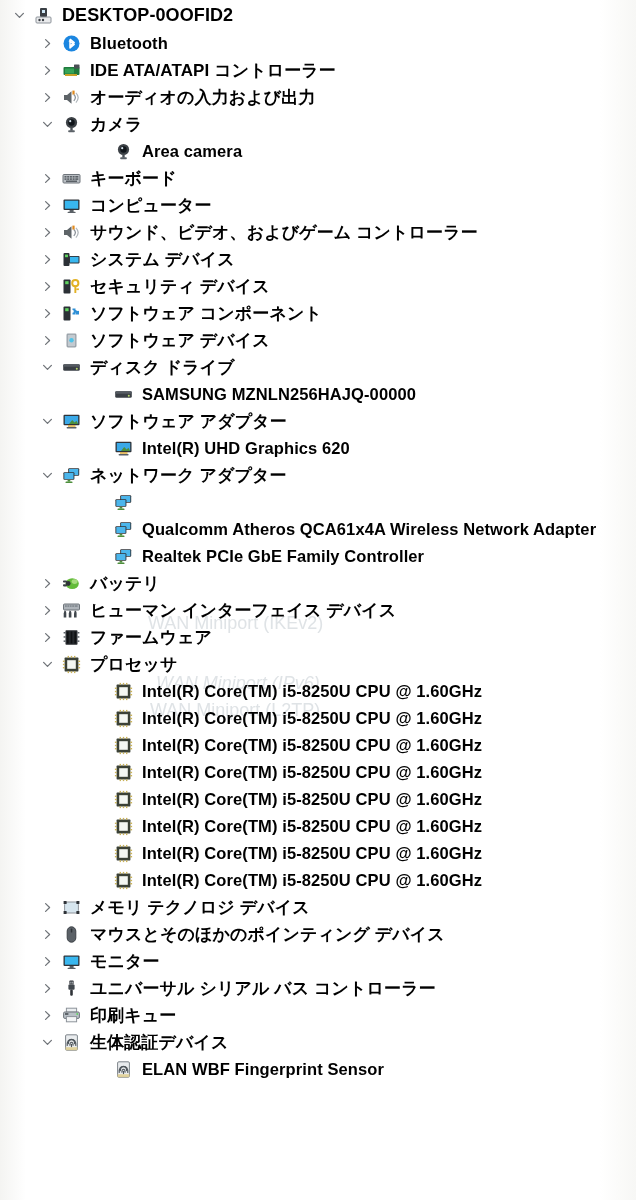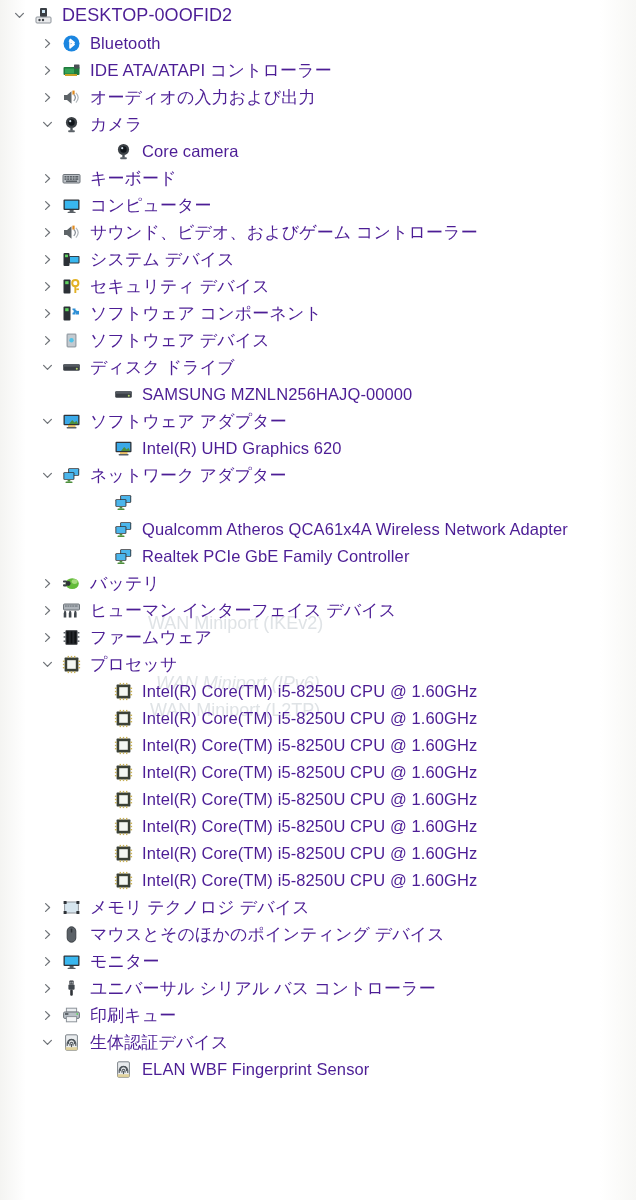--- a/index.html
+++ b/index.html
@@ -73,22 +73,23 @@
     display: inline-flex;
     align-items: center;
     justify-content: center;
     position: relative;
   }
   .ico svg { display: block; }
 
   .lbl {
     font-size: 16.5px;
     letter-spacing: 0.1px;
-    color: #4c1d95;
+    color: #000000;
     line-height: 1;
+    font-weight: bold;
   }
   .row.root .lbl { font-size: 18px; }
   .lbl.jp { font-size: 17px; }
 
   
   .ghost {
     position: absolute;
     z-index: 1;
     color: #dfe3e6;
     font-size: 18px;
@@ -193,21 +194,21 @@
       <span class="chev empty"></span>
       <span class="ico">
         <svg width="19" height="19" viewBox="0 0 19 19">
           <circle cx="9.5" cy="7.5" r="5.6" fill="#3c4146"></circle>
           <circle cx="9.5" cy="7.5" r="3.2" fill="#10151a"></circle>
           <circle cx="8.2" cy="6.2" r="1.1" fill="#d6e4ee"></circle>
           <rect x="8.3" y="12.4" width="2.4" height="3.4" fill="#4a5056"></rect>
           <rect x="6.2" y="15.2" width="6.6" height="2" rx="0.8" fill="#5b6268"></rect>
         </svg>
       </span>
-      <span class="lbl">Core camera</span>
+      <span class="lbl">Area camera</span>
     </li>
     <li class="row lvl1">
       <span class="chev">
         <svg width="11" height="11" viewBox="0 0 11 11">
           <path d="M3.6 1.6 L7.6 5.5 L3.6 9.4" fill="none" stroke="currentColor" stroke-width="1.25" stroke-linecap="round" stroke-linejoin="round"></path>
         </svg>
       </span>
       <span class="ico">
         <svg width="19" height="19" viewBox="0 0 19 19">
           <rect x="1" y="5.5" width="17" height="8.5" rx="1" fill="#b9bec3" stroke="#6e747a"></rect>

